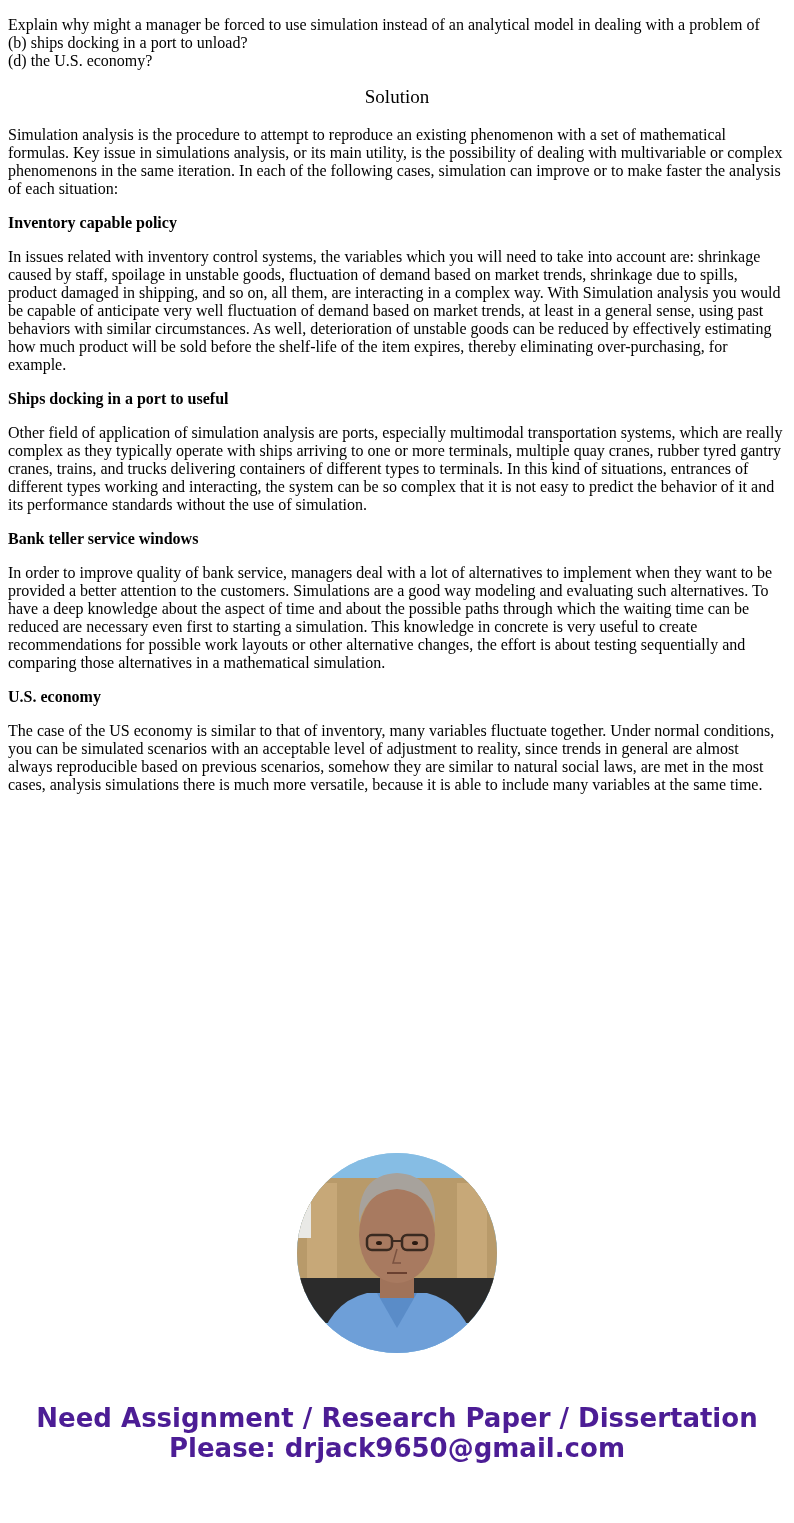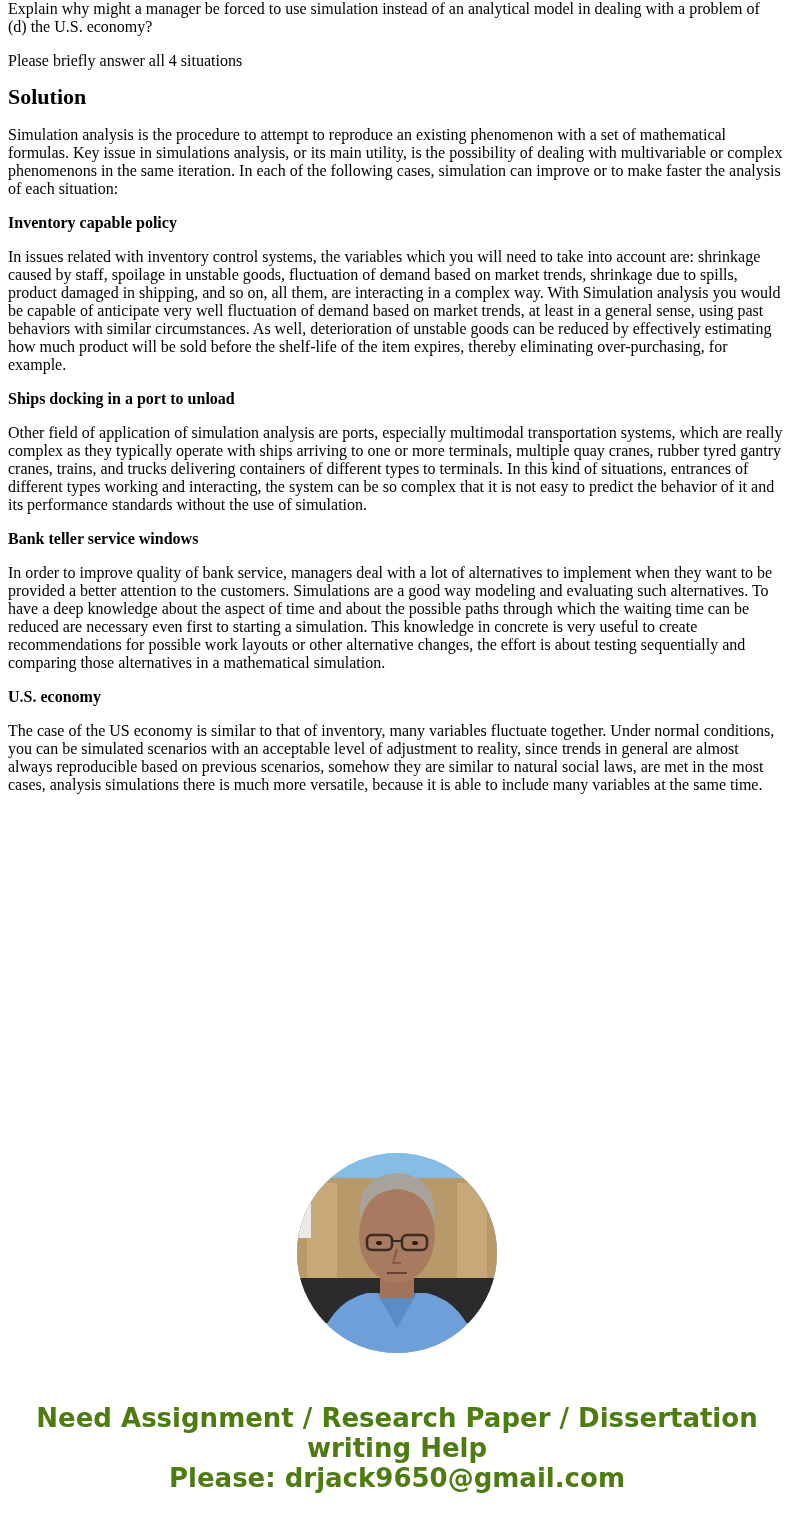--- a/index.html
+++ b/index.html
@@ -13,31 +13,32 @@
       height: 1523px;
       position: relative;
       overflow: hidden;
       font-family: "Liberation Serif", serif;
       font-size: 16px;
       line-height: 18px;
     }
     .doc {
       position: absolute;
       left: 8px;
-      top: 0;
+      top: 16px;
       width: 778px;
     }
     .question-line { margin: 0; }
     p { margin: 0 0 16px 0; }
     .q-block { margin: 0 0 16px 0; }
     h3.solution-heading {
-      font-size: 22px;
-      font-weight: bold;
+      font-size: 19px;
+      font-weight: normal;
       margin: 0 0 18px 0;
       line-height: 22px;
+      text-align: center;
     }
     .section-heading {
       font-weight: bold;
       margin: 0 0 16px 0;
     }
     .avatar-wrap {
       position: absolute;
       left: 297px;
       top: 1153px;
       width: 200px;
@@ -50,41 +51,41 @@
     .promo {
       position: absolute;
       left: 0;
       top: 1403px;
       width: 794px;
       text-align: center;
       font-family: "DejaVu Sans", sans-serif;
       font-weight: bold;
       font-size: 26px;
       line-height: 30px;
-      color: #4d7c0f;
+      color: #4c1d95;
     }
     .promo div { margin: 0; }
   </style>
 </head>
 <body>
 
 <div class="doc">
   <div class="q-block">
     <div class="question-line">Explain why might a manager be forced to use simulation instead of an analytical model in dealing with a problem of</div>
+    <div class="question-line">(b) ships docking in a port to unload?</div>
     <div class="question-line">(d) the U.S. economy?</div>
   </div>
-  <p>Please briefly answer all 4 situations</p>
 
   <h3 class="solution-heading">Solution</h3>
   <p>Simulation analysis is the procedure to attempt to reproduce an existing phenomenon with a set of mathematical formulas. Key issue in simulations analysis, or its main utility, is the possibility of dealing with multivariable or complex phenomenons in the same iteration. In each of the following cases, simulation can improve or to make faster the analysis of each situation:</p>
 
   <p class="section-heading">Inventory capable policy</p>
   <p>In issues related with inventory control systems, the variables which you will need to take into account are: shrinkage caused by staff, spoilage in unstable goods, fluctuation of demand based on market trends, shrinkage due to spills, product damaged in shipping, and so on, all them, are interacting in a complex way. With Simulation analysis you would be capable of anticipate very well fluctuation of demand based on market trends, at least in a general sense, using past behaviors with similar circumstances. As well, deterioration of unstable goods can be reduced by effectively estimating how much product will be sold before the shelf-life of the item expires, thereby eliminating over-purchasing, for example.</p>
 
-  <p class="section-heading">Ships docking in a port to unload</p>
+  <p class="section-heading">Ships docking in a port to useful</p>
   <p>Other field of application of simulation analysis are ports, especially multimodal transportation systems, which are really complex as they typically operate with ships arriving to one or more terminals, multiple quay cranes, rubber tyred gantry cranes, trains, and trucks delivering containers of different types to terminals. In this kind of situations, entrances of different types working and interacting, the system can be so complex that it is not easy to predict the behavior of it and its performance standards without the use of simulation.</p>
 
   <p class="section-heading">Bank teller service windows</p>
   <p>In order to improve quality of bank service, managers deal with a lot of alternatives to implement when they want to be provided a better attention to the customers. Simulations are a good way modeling and evaluating such alternatives. To have a deep knowledge about the aspect of time and about the possible paths through which the waiting time can be reduced are necessary even first to starting a simulation. This knowledge in concrete is very useful to create recommendations for possible work layouts or other alternative changes, the effort is about testing sequentially and comparing those alternatives in a mathematical simulation.</p>
 
   <p class="section-heading">U.S. economy</p>
   <p>The case of the US economy is similar to that of inventory, many variables fluctuate together. Under normal conditions, you can be simulated scenarios with an acceptable level of adjustment to reality, since trends in general are almost always reproducible based on previous scenarios, somehow they are similar to natural social laws, are met in the most cases, analysis simulations there is much more versatile, because it is able to include many variables at the same time.</p>
 </div>
 
 <div class="avatar-wrap">
@@ -115,15 +116,14 @@
     <ellipse cx="82" cy="90" rx="3" ry="2" fill="#2a1a10"></ellipse>
     <ellipse cx="118" cy="90" rx="3" ry="2" fill="#2a1a10"></ellipse>
 
     <path d="M100 96 L96 110 L104 110" fill="none" stroke="#7a5240" stroke-width="1.5"></path>
     <line x1="90" y1="120" x2="110" y2="120" stroke="#6a4030" stroke-width="2"></line>
   </svg>
 </div>
 
 <div class="promo">
   <div>Need Assignment / Research Paper / Dissertation</div>
-  <div>writing Help</div>
   <div>Please: drjack9650@gmail.com</div>
 </div>
 
 </body></html>

